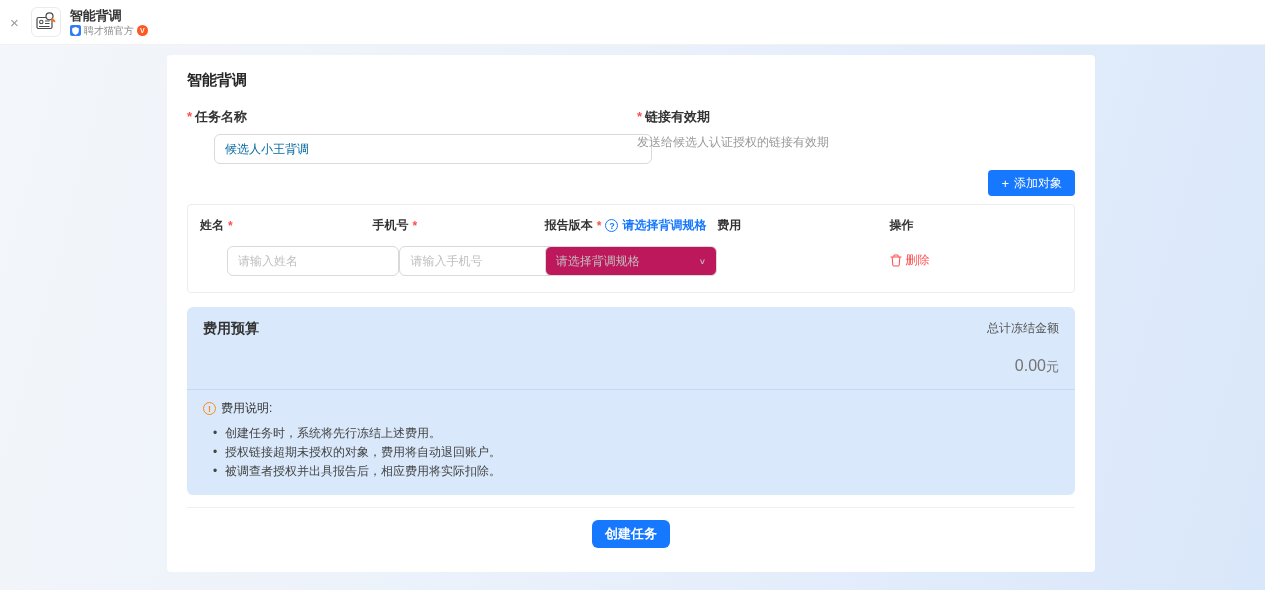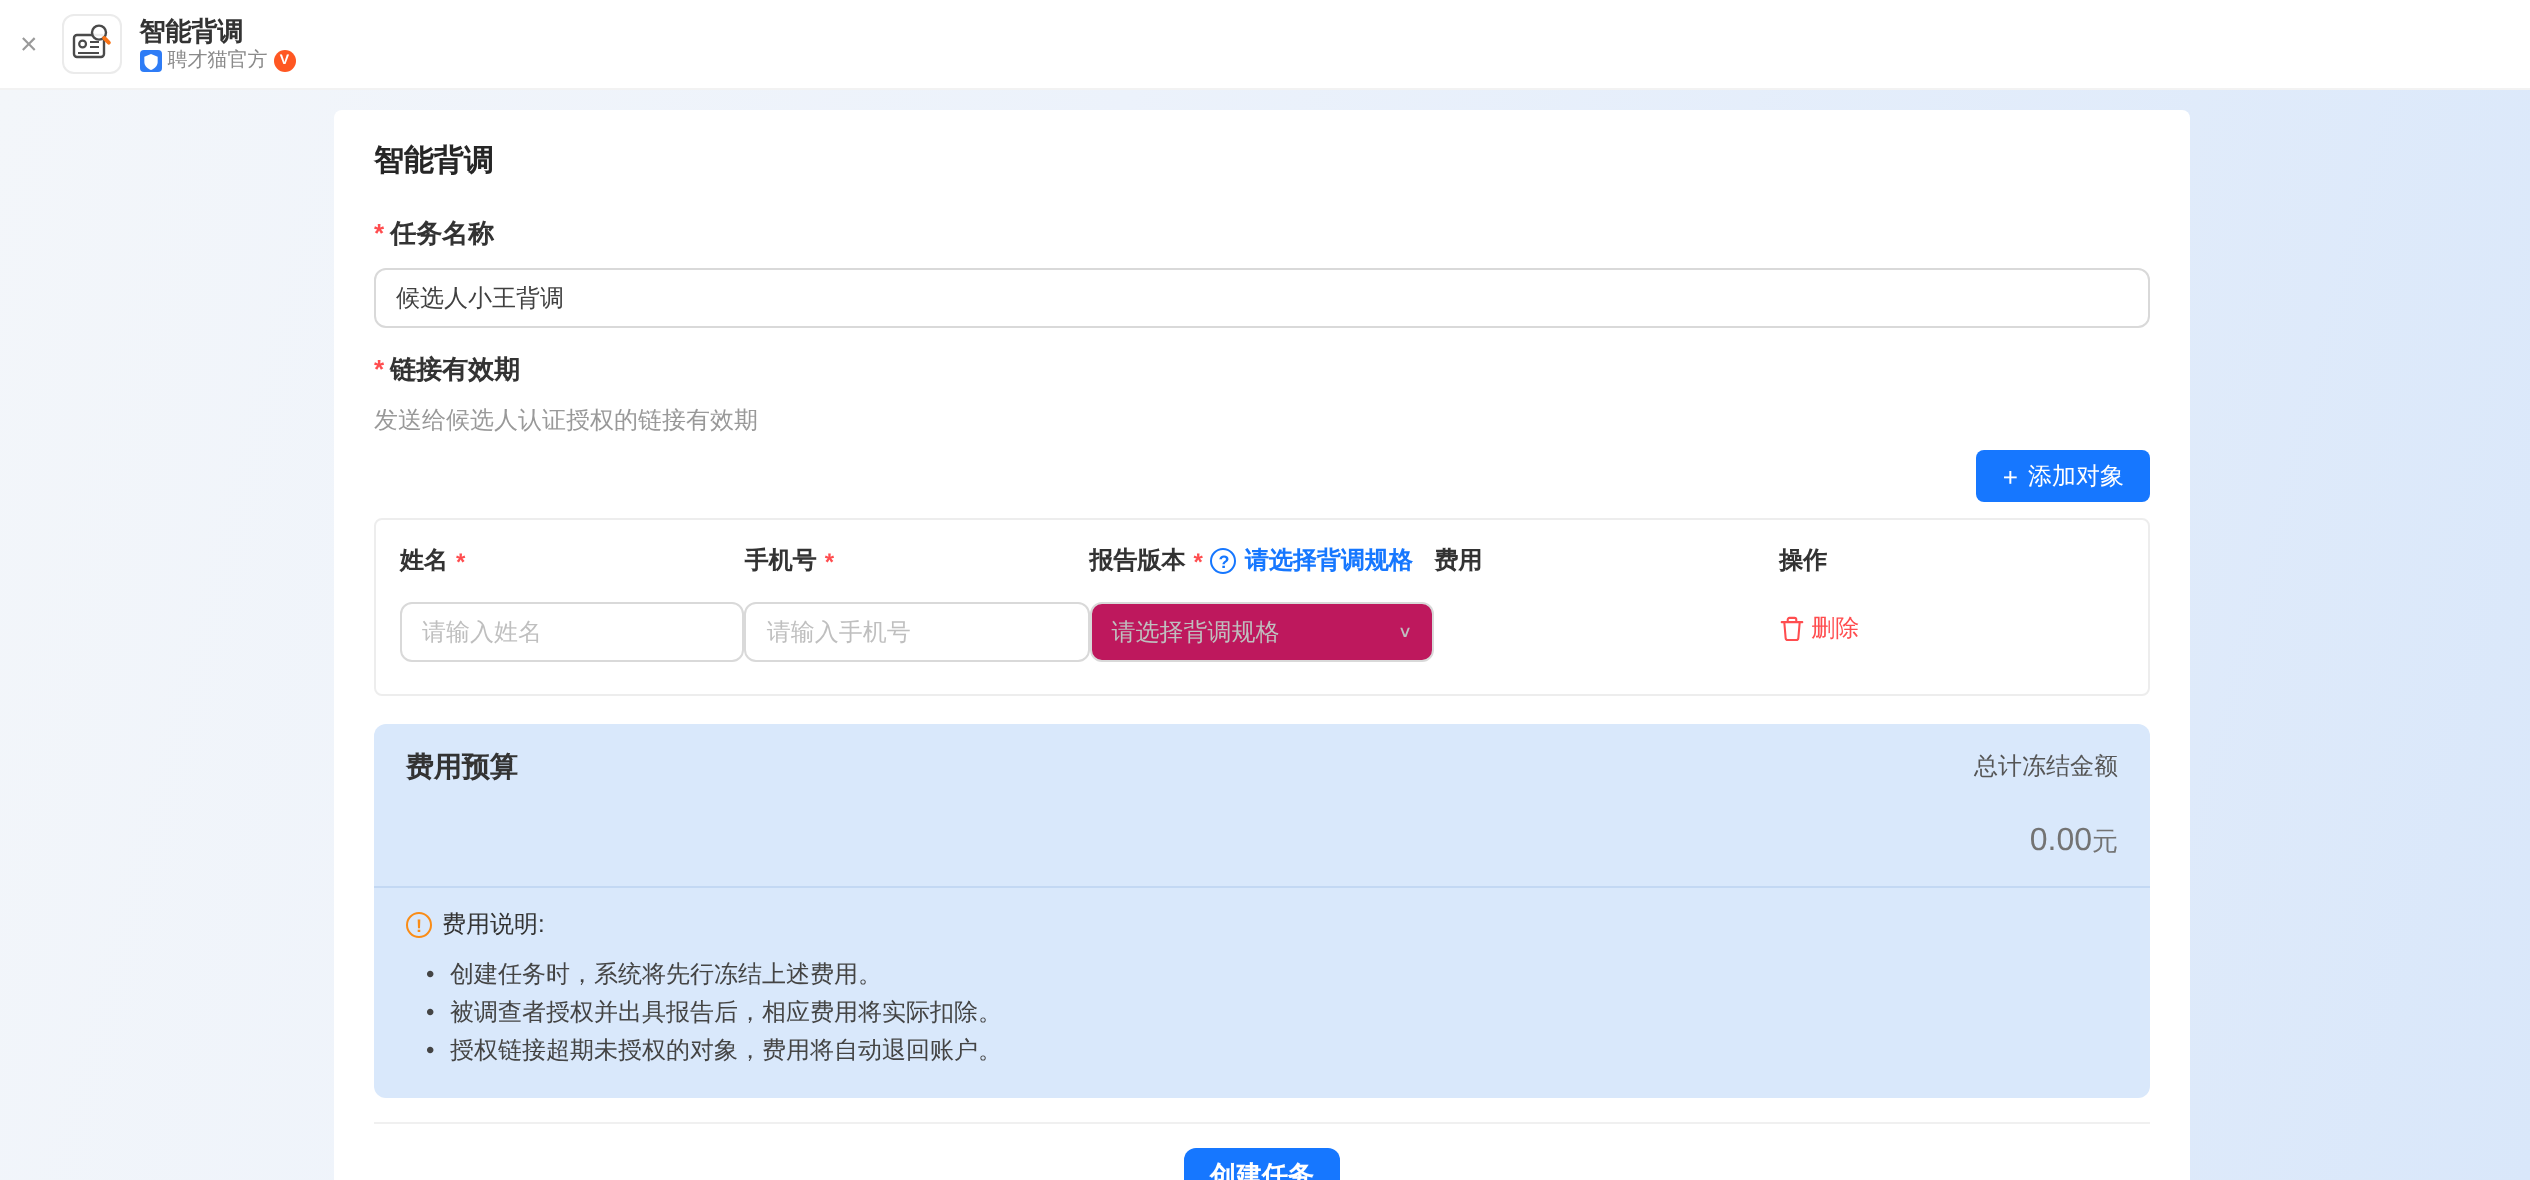--- a/index.html
+++ b/index.html
@@ -24,26 +24,26 @@
 
   
   .page { height:545px; padding-top:10px;
     background:linear-gradient(105deg,#f3f6fa 0%, #ecf2fb 40%, #d9e7fa 100%); }
 
   
   .card { width:928px; min-height:442px; margin-left:167px; background:#fff;
     border-radius:4px; padding:16px 20px 24px; }
   .card-title { font-size:15px; font-weight:700; color:#262626; margin-bottom:18px; }
 
-  .form-row { display:flex; gap:12px;flex-direction:column; }
+  .form-row { display:flex; gap:12px; }
   .field { flex:1; }
   .f-label { font-size:13px; font-weight:700; color:#333; margin-bottom:8px; }
   .req { color:#ff4d4f; margin-right:3px; font-weight:700; }
   .input { width:100%; height:30px; border:1px solid #d9d9d9; border-radius:6px;
-    padding:0 10px; font-size:12px; color:#404040; outline:none; background:#fff; }
+    padding:0 10px; font-size:12px; color:#0369a1; outline:none; background:#fff;margin-left:27px; }
   .input::placeholder { color:#bfbfbf; }
   .input-group { display:flex; }
   .input-group .input { border-radius:6px 0 0 6px; }
   .addon { border:1px solid #d9d9d9; border-left:none; border-radius:0 6px 6px 0;
     padding:0 12px; display:flex; align-items:center; font-size:12px; color:#333;
     background:#fff; flex:none; }
   .help { font-size:12px; color:#999; margin-top:6px; }
 
   .section-label { margin-top:26px; font-size:13px; font-weight:700; color:#333; }
   .add-row { display:flex; justify-content:flex-end; margin-top:6px; }
@@ -210,22 +210,22 @@
         </div>
       </div>
       <div class="budget-divider"></div>
       <div class="budget-notes">
         <div class="notes-title">
           <span class="info-icon">!</span>
           <span>费用说明:</span>
         </div>
         <ul class="notes-list">
           <li>创建任务时，系统将先行冻结上述费用。</li>
+          <li>授权链接超期未授权的对象，费用将自动退回账户。</li>
           <li>被调查者授权并出具报告后，相应费用将实际扣除。</li>
-          <li>授权链接超期未授权的对象，费用将自动退回账户。</li>
         </ul>
       </div>
     </div>
 
     <div class="footer-divider"></div>
 
     <div class="submit-row">
       <button class="btn-submit">创建任务</button>
     </div>
 

